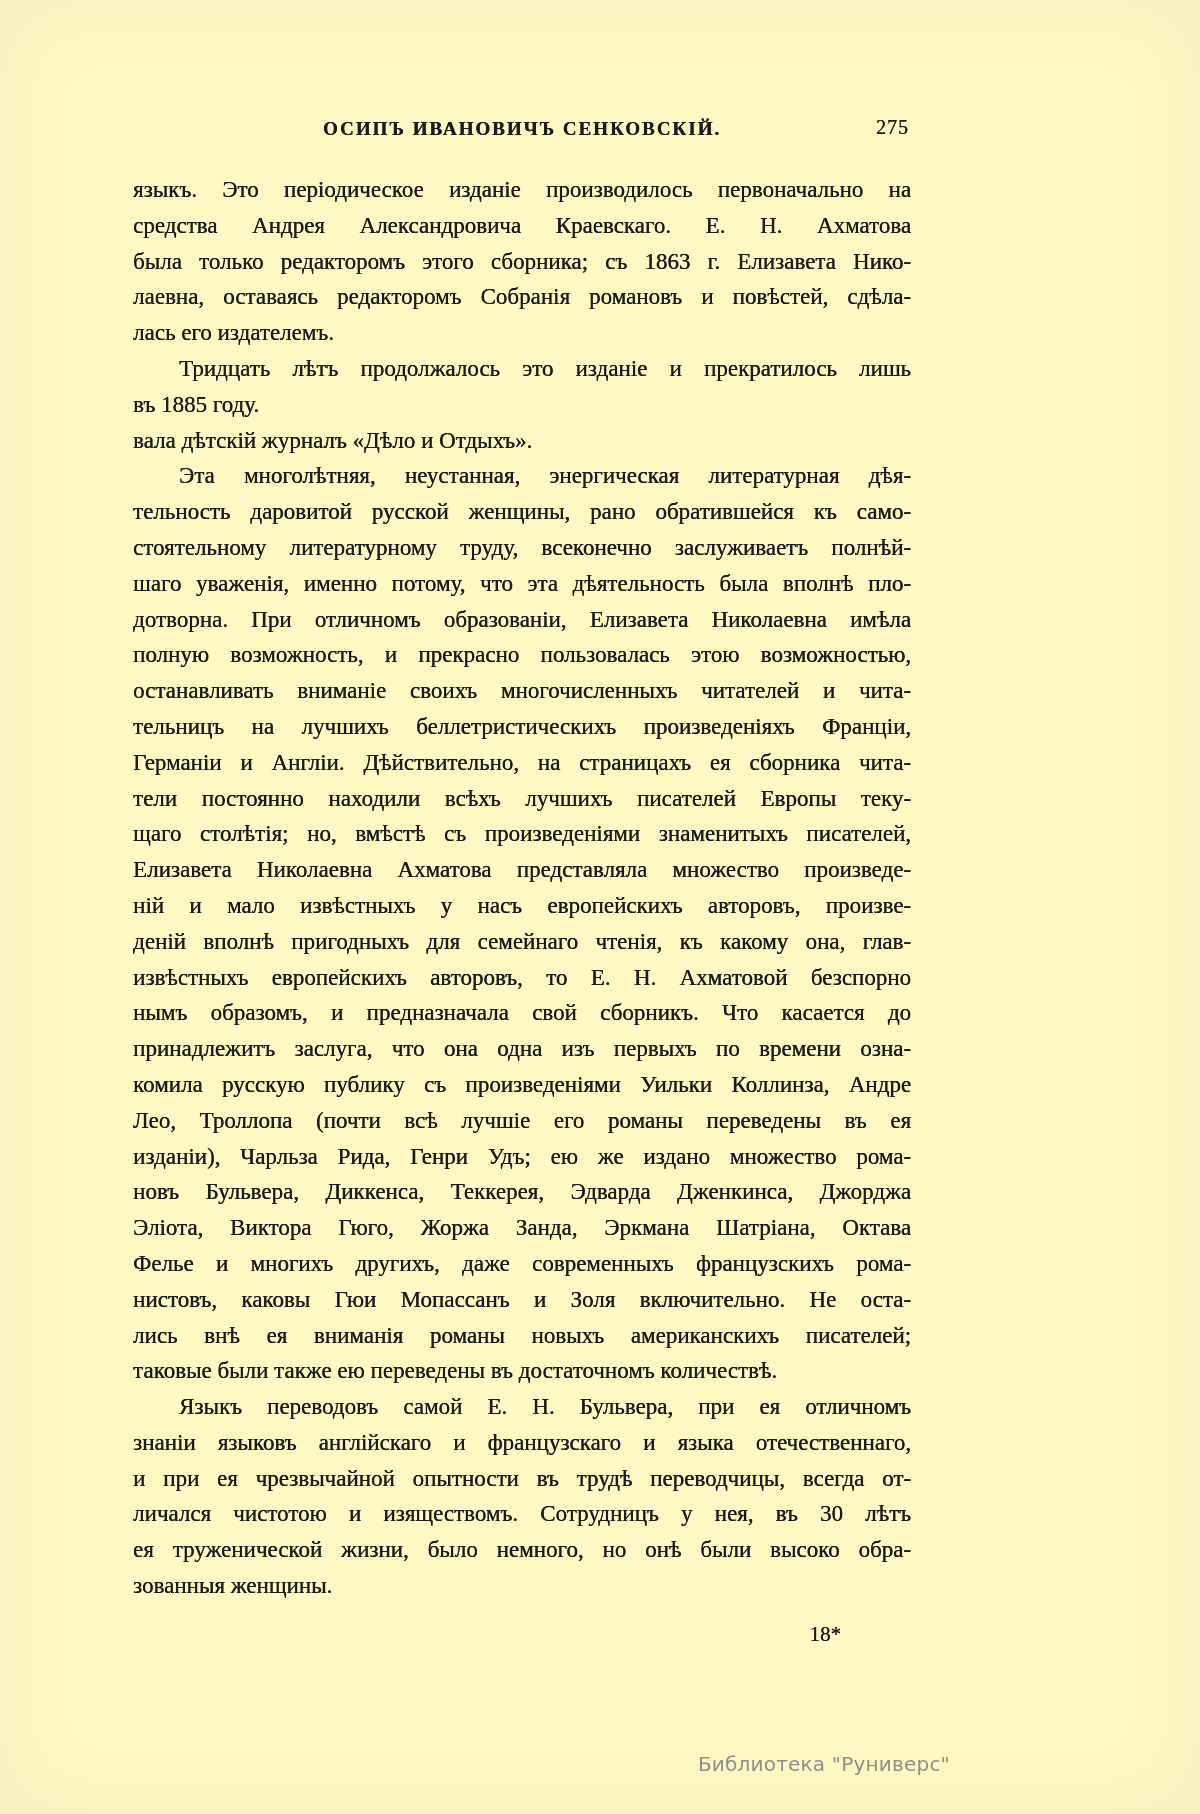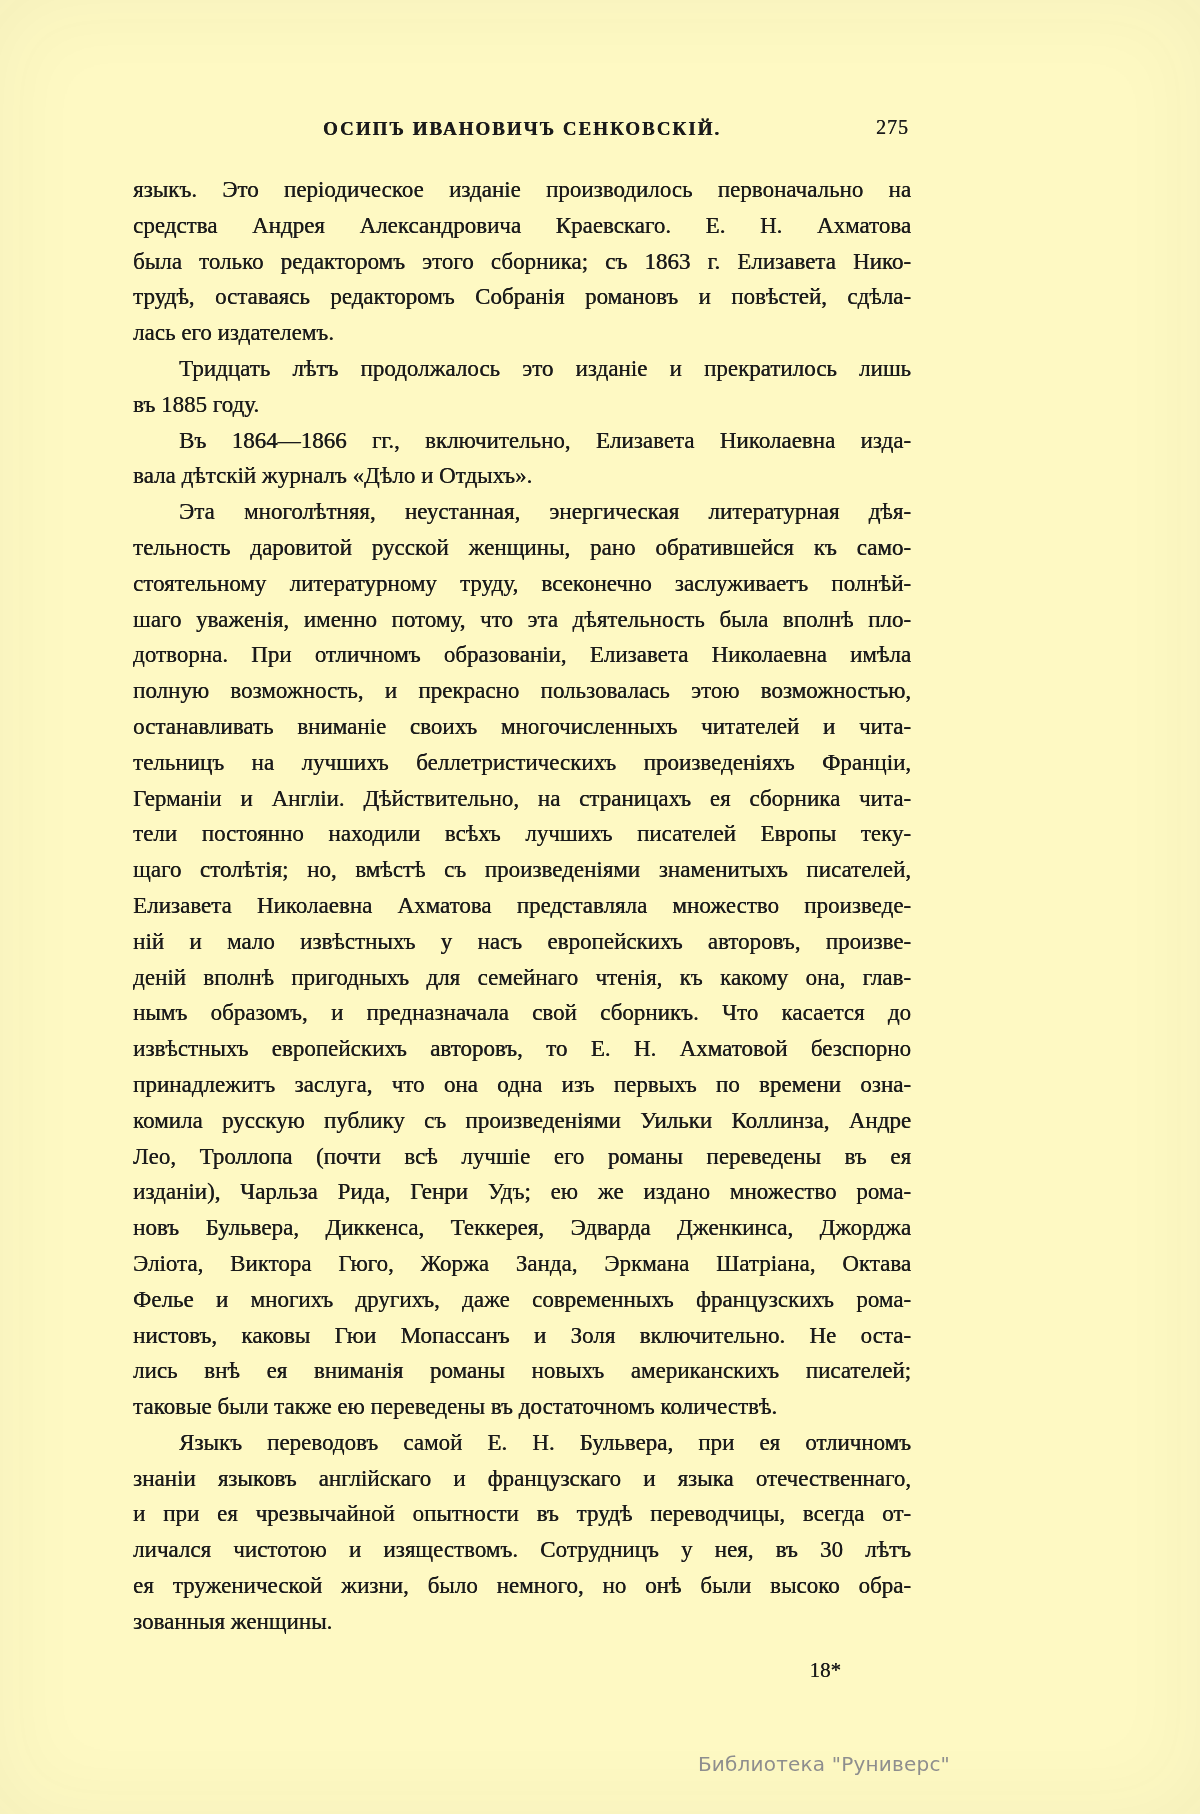--- a/index.html
+++ b/index.html
@@ -88,42 +88,41 @@
 <div class="page">
   <div class="content">
     <div class="running-header">
       <span class="running-title">ОСИПЪ ИВАНОВИЧЪ СЕНКОВСКІЙ.</span>
       <span class="page-number">275</span>
     </div>
     <div class="body-text">
         <div class="line">языкъ. Это періодическое изданіе производилось первоначально на</div>
         <div class="line">средства Андрея Александровича Краевскаго. Е. Н. Ахматова</div>
         <div class="line">была только редакторомъ этого сборника; съ 1863 г. Елизавета Нико-</div>
-        <div class="line">трудѣ, оставаясь редакторомъ Собранія романовъ и повѣстей, сдѣла-</div>
+        <div class="line">лаевна, оставаясь редакторомъ Собранія романовъ и повѣстей, сдѣла-</div>
         <div class="line para-end">лась его издателемъ.</div>
         <div class="line indent">Тридцать лѣтъ продолжалось это изданіе и прекратилось лишь</div>
         <div class="line para-end">въ 1885 году.</div>
-        <div class="line indent">Въ 1864—1866 гг., включительно, Елизавета Николаевна изда-</div>
         <div class="line para-end">вала дѣтскій журналъ «Дѣло и Отдыхъ».</div>
         <div class="line indent">Эта многолѣтняя, неустанная, энергическая литературная дѣя-</div>
         <div class="line">тельность даровитой русской женщины, рано обратившейся къ само-</div>
         <div class="line">стоятельному литературному труду, всеконечно заслуживаетъ полнѣй-</div>
         <div class="line">шаго уваженія, именно потому, что эта дѣятельность была вполнѣ пло-</div>
         <div class="line">дотворна. При отличномъ образованіи, Елизавета Николаевна имѣла</div>
         <div class="line">полную возможность, и прекрасно пользовалась этою возможностью,</div>
         <div class="line">останавливать вниманіе своихъ многочисленныхъ читателей и чита-</div>
         <div class="line">тельницъ на лучшихъ беллетристическихъ произведеніяхъ Франціи,</div>
         <div class="line">Германіи и Англіи. Дѣйствительно, на страницахъ ея сборника чита-</div>
         <div class="line">тели постоянно находили всѣхъ лучшихъ писателей Европы теку-</div>
         <div class="line">щаго столѣтія; но, вмѣстѣ съ произведеніями знаменитыхъ писателей,</div>
         <div class="line">Елизавета Николаевна Ахматова представляла множество произведе-</div>
         <div class="line">ній и мало извѣстныхъ у насъ европейскихъ авторовъ, произве-</div>
         <div class="line">деній вполнѣ пригодныхъ для семейнаго чтенія, къ какому она, глав-</div>
+        <div class="line">извѣстныхъ европейскихъ авторовъ, то Е. Н. Ахматовой безспорно</div>
         <div class="line">нымъ образомъ, и предназначала свой сборникъ. Что касается до</div>
-        <div class="line">извѣстныхъ европейскихъ авторовъ, то Е. Н. Ахматовой безспорно</div>
         <div class="line">принадлежитъ заслуга, что она одна изъ первыхъ по времени озна-</div>
         <div class="line">комила русскую публику съ произведеніями Уильки Коллинза, Андре</div>
         <div class="line">Лео, Троллопа (почти всѣ лучшіе его романы переведены въ ея</div>
         <div class="line">изданіи), Чарльза Рида, Генри Удъ; ею же издано множество рома-</div>
         <div class="line">новъ Бульвера, Диккенса, Теккерея, Эдварда Дженкинса, Джорджа</div>
         <div class="line">Эліота, Виктора Гюго, Жоржа Занда, Эркмана Шатріана, Октава</div>
         <div class="line">Фелье и многихъ другихъ, даже современныхъ французскихъ рома-</div>
         <div class="line">нистовъ, каковы Гюи Мопассанъ и Золя включительно. Не оста-</div>
         <div class="line">лись внѣ ея вниманія романы новыхъ американскихъ писателей;</div>
         <div class="line para-end">таковые были также ею переведены въ достаточномъ количествѣ.</div>

